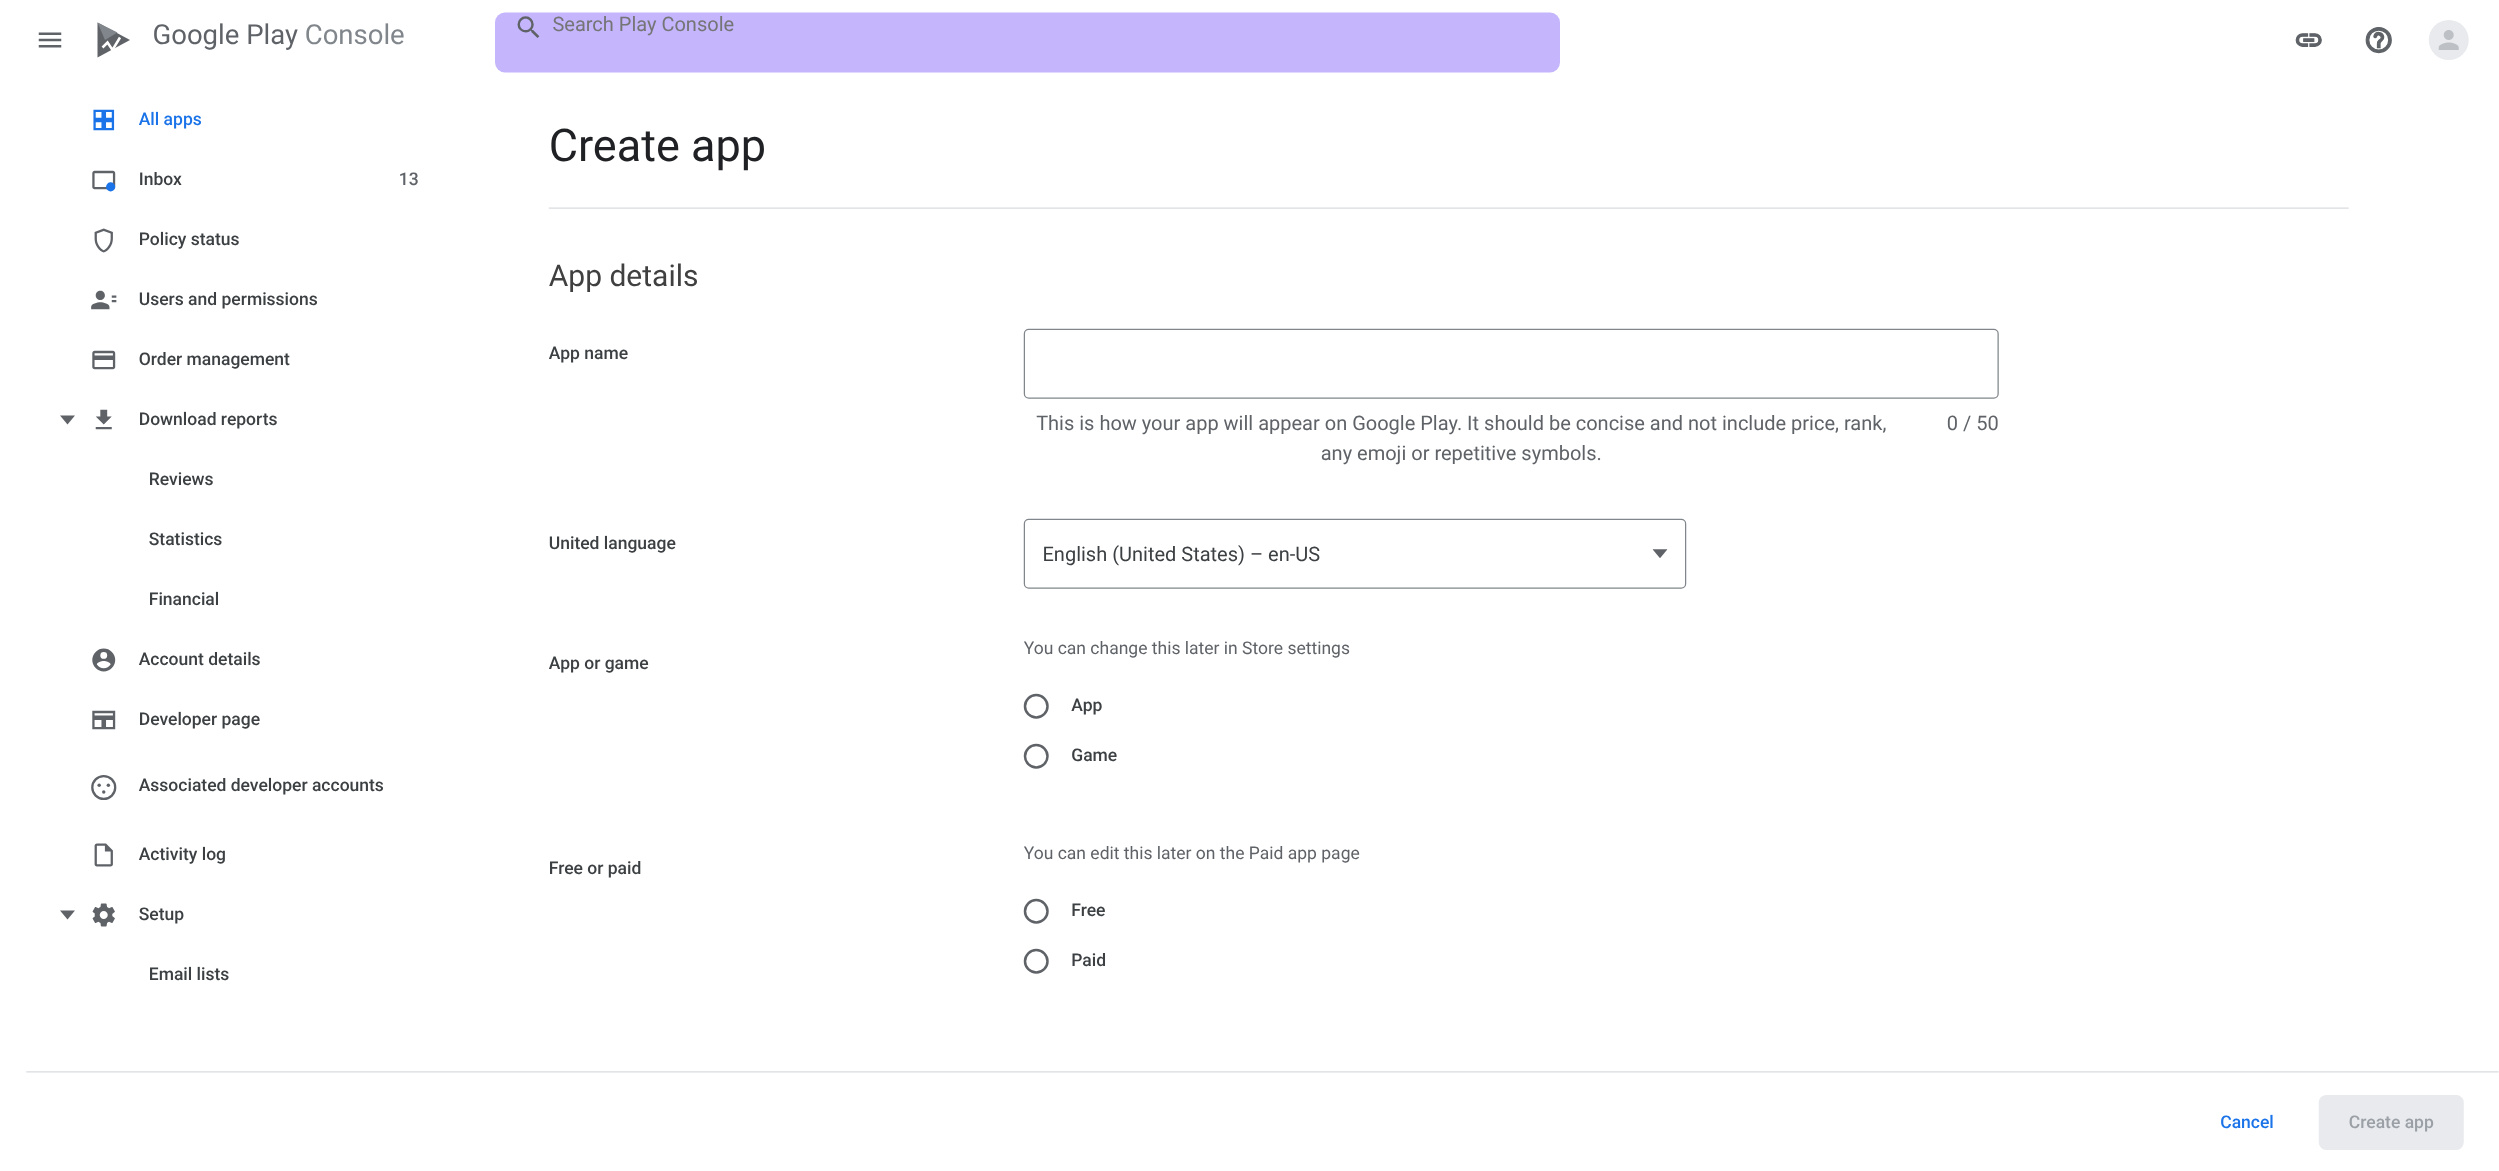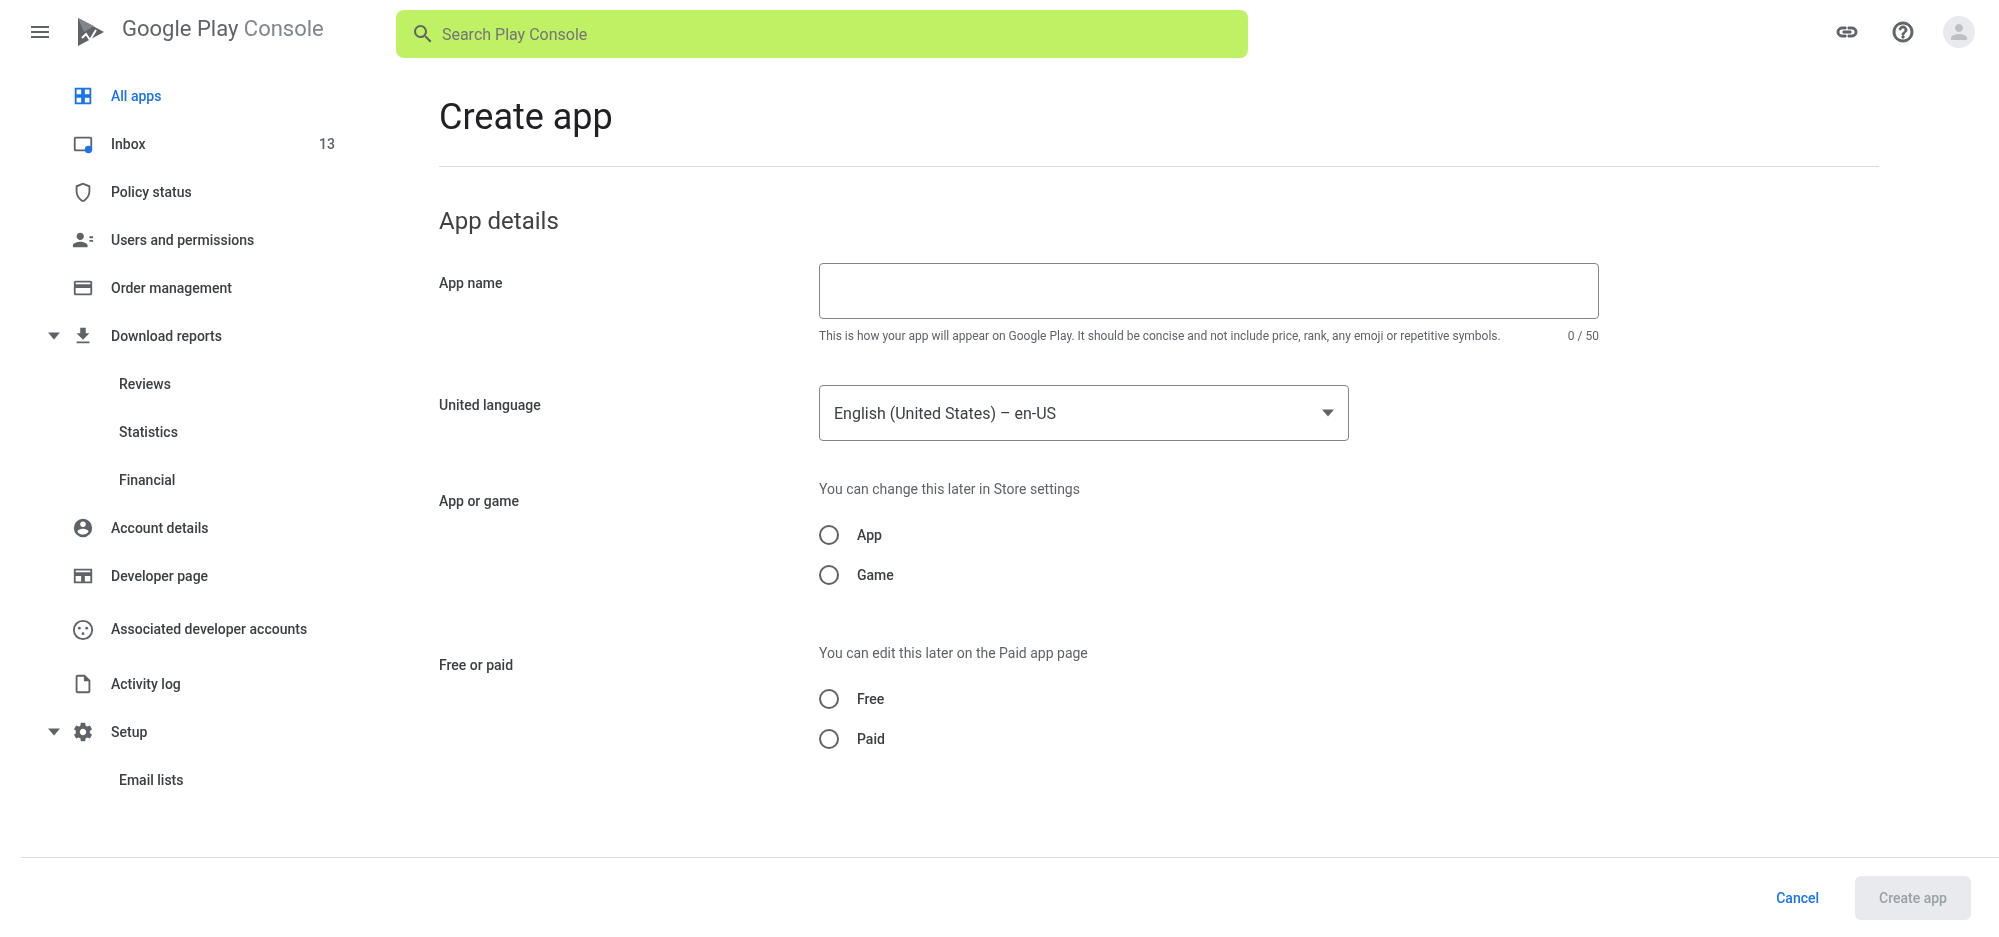--- a/index.html
+++ b/index.html
@@ -38,22 +38,22 @@
 }
 .logo-text { font-size: 22px; color: #5f6368; letter-spacing: 0; }
 .logo-text .gp { color: #5f6368; }
 .logo-text .cons { color: #80868b; font-weight: 400; }
 .search-wrap {
   flex: 0 0 auto;
   width: 852px;
   margin-left: 16px;
 }
 .search-bar {
-  display: flex; align-items: center;
-  background: #bef264;
+  display: flex; align-items: flex-start;
+  background: #c4b5fd;
   border-radius: 8px;
   height: 48px;
   padding: 0 8px;
   margin-top: 4px;
 }
 .search-bar .sicon { width: 40px; display: flex; align-items: center; justify-content: center; }
 .search-bar .sicon svg { width: 24px; height: 24px; fill: #5f6368; }
 .search-bar input {
   border: none; background: transparent; outline: none;
   font-size: 16px; color: #5f6368; width: 100%;
@@ -156,23 +156,24 @@
   border: 1px solid #80868b;
   border-radius: 4px;
   padding: 0 14px;
   font-size: 16px;
   outline: none;
   font-family: inherit;
 }
 .helper-row {
   display: flex;
   margin-top: 8px;
-  font-size: 12px;
+  font-size: 16px;
   color: #5f6368;
   line-height: 1.5;
+  text-align: center;
 }
 .helper-text { flex: 1; max-width: 700px; }
 .counter { margin-left: auto; }
 .select-box {
   width: 530px;
   height: 56px;
   border: 1px solid #80868b;
   border-radius: 4px;
   display: flex; align-items: center;
   padding: 0 14px;

